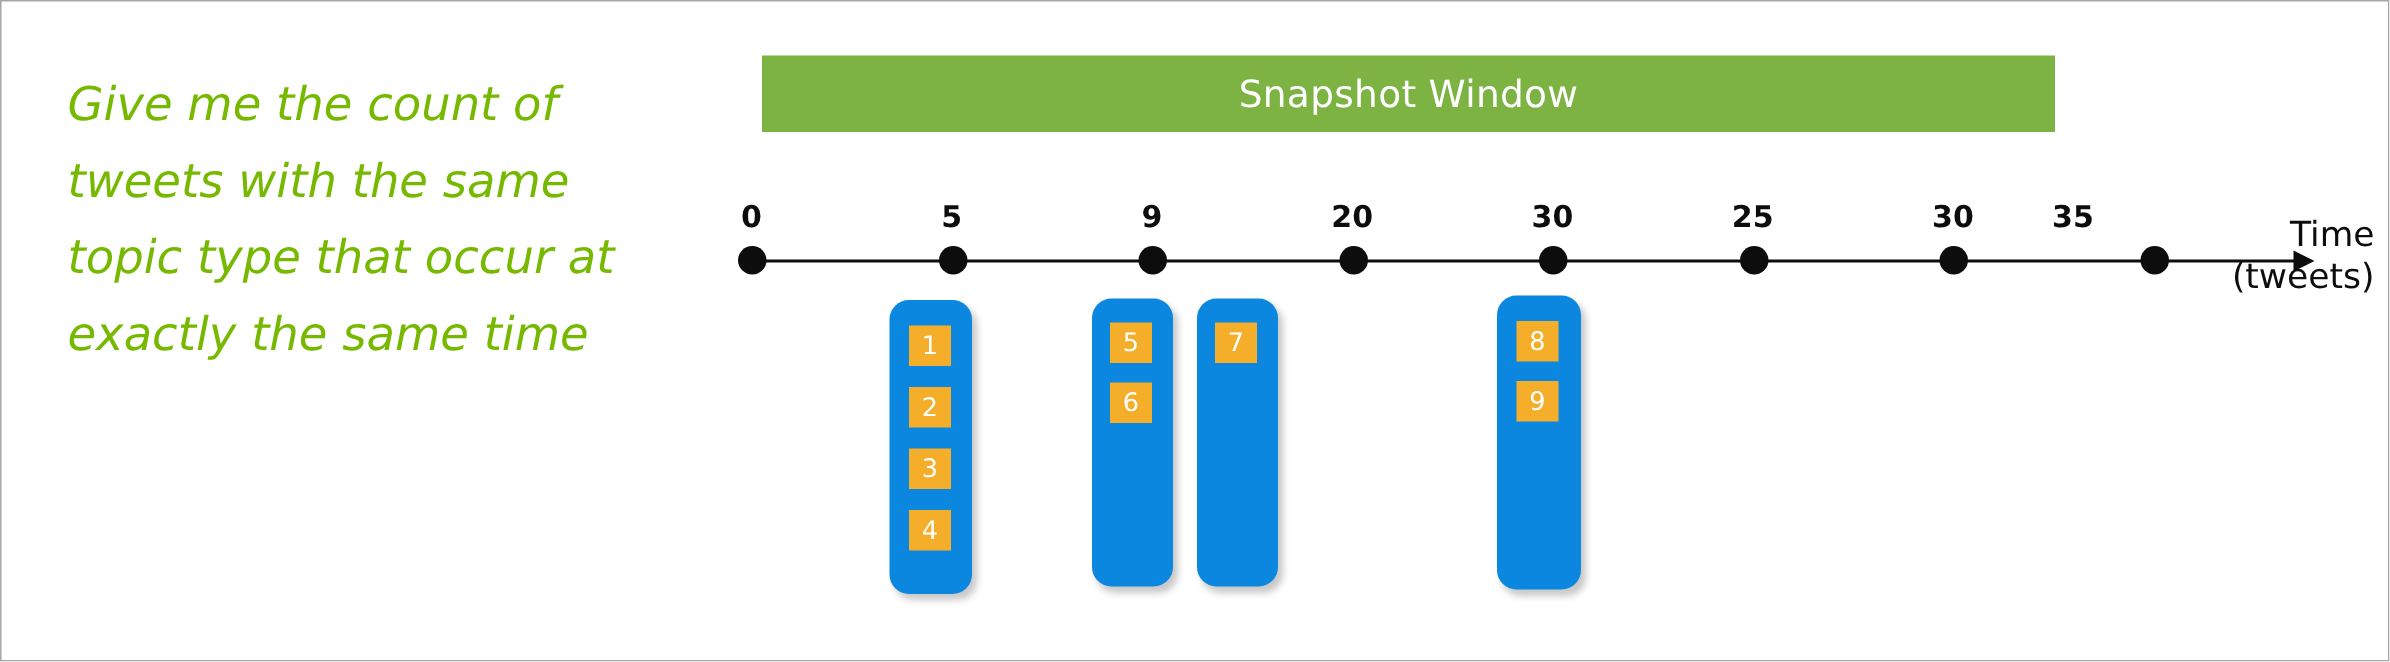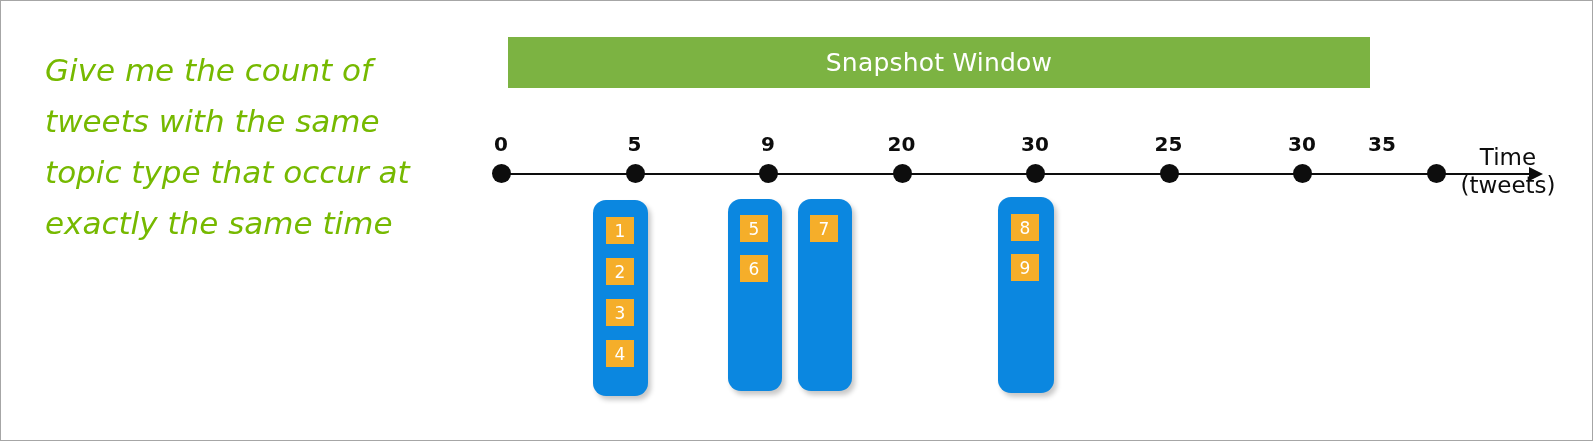--- a/index.html
+++ b/index.html
@@ -105,21 +105,21 @@
   }
   #axis-title {
     position: absolute;
     left: 1432px;
     top: 142px;
     width: 150px;
     color: #0d0d0d;
     font-family: "DejaVu Sans", sans-serif;
     font-size: 23px;
     line-height: 28px;
-    text-align: center;
+    text-align: right;
   }
 
   
   .column {
     position: absolute;
     background: #0b87e0;
     border-radius: 13px;
     box-shadow: 3px 4px 5px rgba(0,0,0,0.22);
   }
   .tile {

